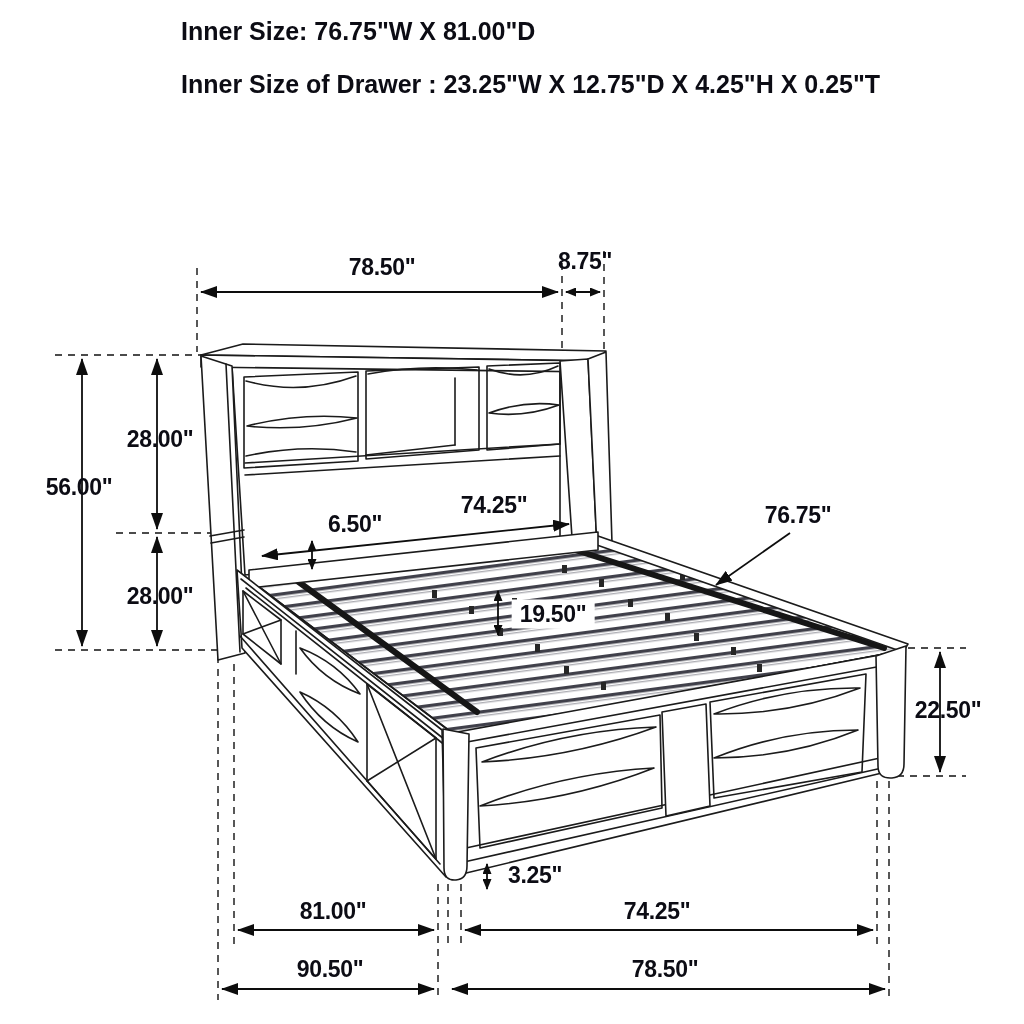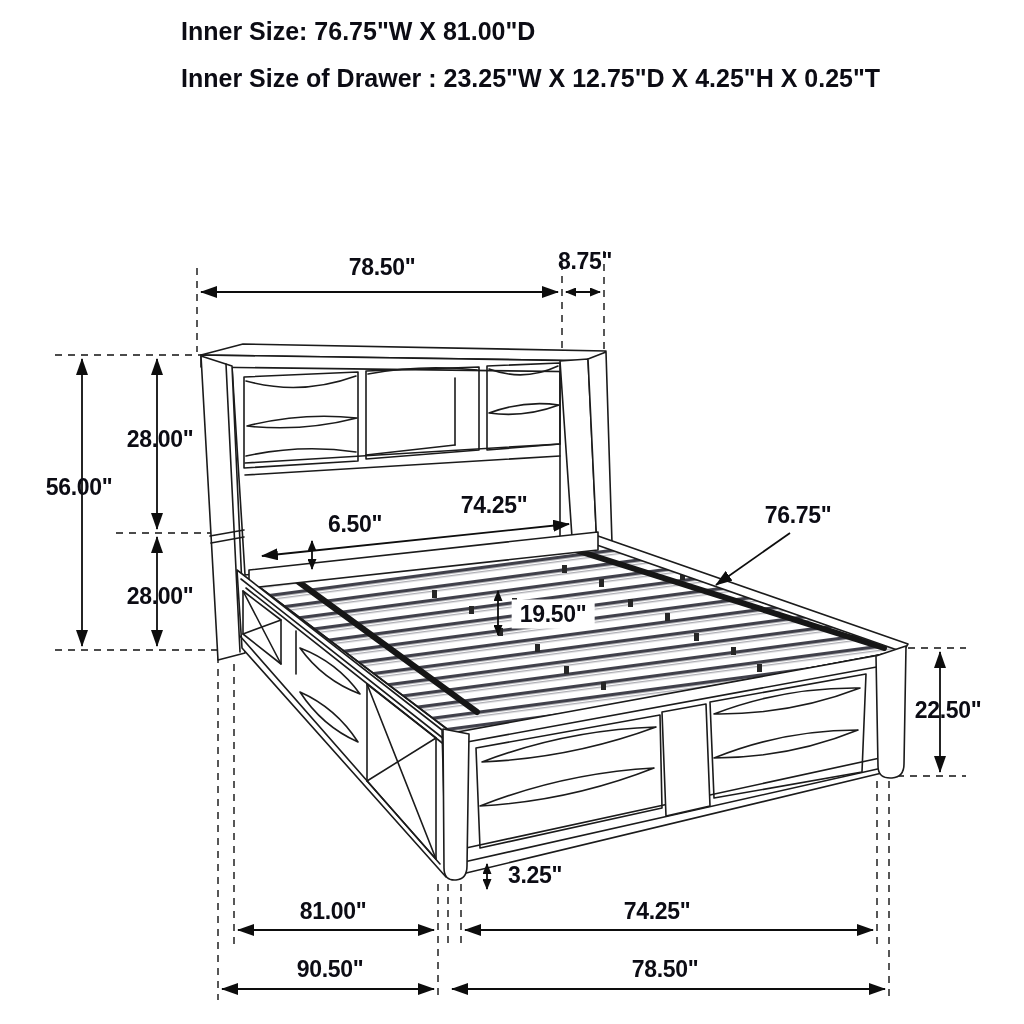--- a/index.html
+++ b/index.html
@@ -185,21 +185,21 @@
     <g stroke="#0d0d0d" stroke-width="1.8" fill="none">
       <line x1="262" y1="556" x2="569" y2="524" marker-start="url(#arw)" marker-end="url(#arw)"></line>
       <line x1="312" y1="541" x2="312" y2="569" marker-start="url(#arwS)" marker-end="url(#arwS)"></line>
       <line x1="498" y1="591" x2="498" y2="635" marker-start="url(#arwS)" marker-end="url(#arwS)"></line>
       <line x1="790" y1="533" x2="716" y2="585" marker-end="url(#arw)"></line>
       <line x1="487" y1="864" x2="487" y2="889" marker-start="url(#arwS)" marker-end="url(#arwS)"></line>
     </g>
   </svg>
 
   <div class="hdr" style="top:17px">Inner Size: 76.75"W X 81.00"D</div>
-  <div class="hdr" style="top:64px">Inner Size of Drawer : 23.25"W X 12.75"D X 4.25"H X 0.25"T</div>
+  <div class="hdr" style="top:70px">Inner Size of Drawer : 23.25"W X 12.75"D X 4.25"H X 0.25"T</div>
 
   <div class="dim-label" style="left:382px;top:267px">78.50"</div>
   <div class="dim-label" style="left:585px;top:261px">8.75"</div>
   <div class="dim-label" style="left:79px;top:487px">56.00"</div>
   <div class="dim-label" style="left:160px;top:439px">28.00"</div>
   <div class="dim-label" style="left:160px;top:596px">28.00"</div>
   <div class="dim-label" style="left:494px;top:505px">74.25"</div>
   <div class="dim-label" style="left:355px;top:524px">6.50"</div>
   <div class="dim-label" style="left:798px;top:515px">76.75"</div>
   <div class="dim-label boxed" style="left:553px;top:614px">19.50"</div>

